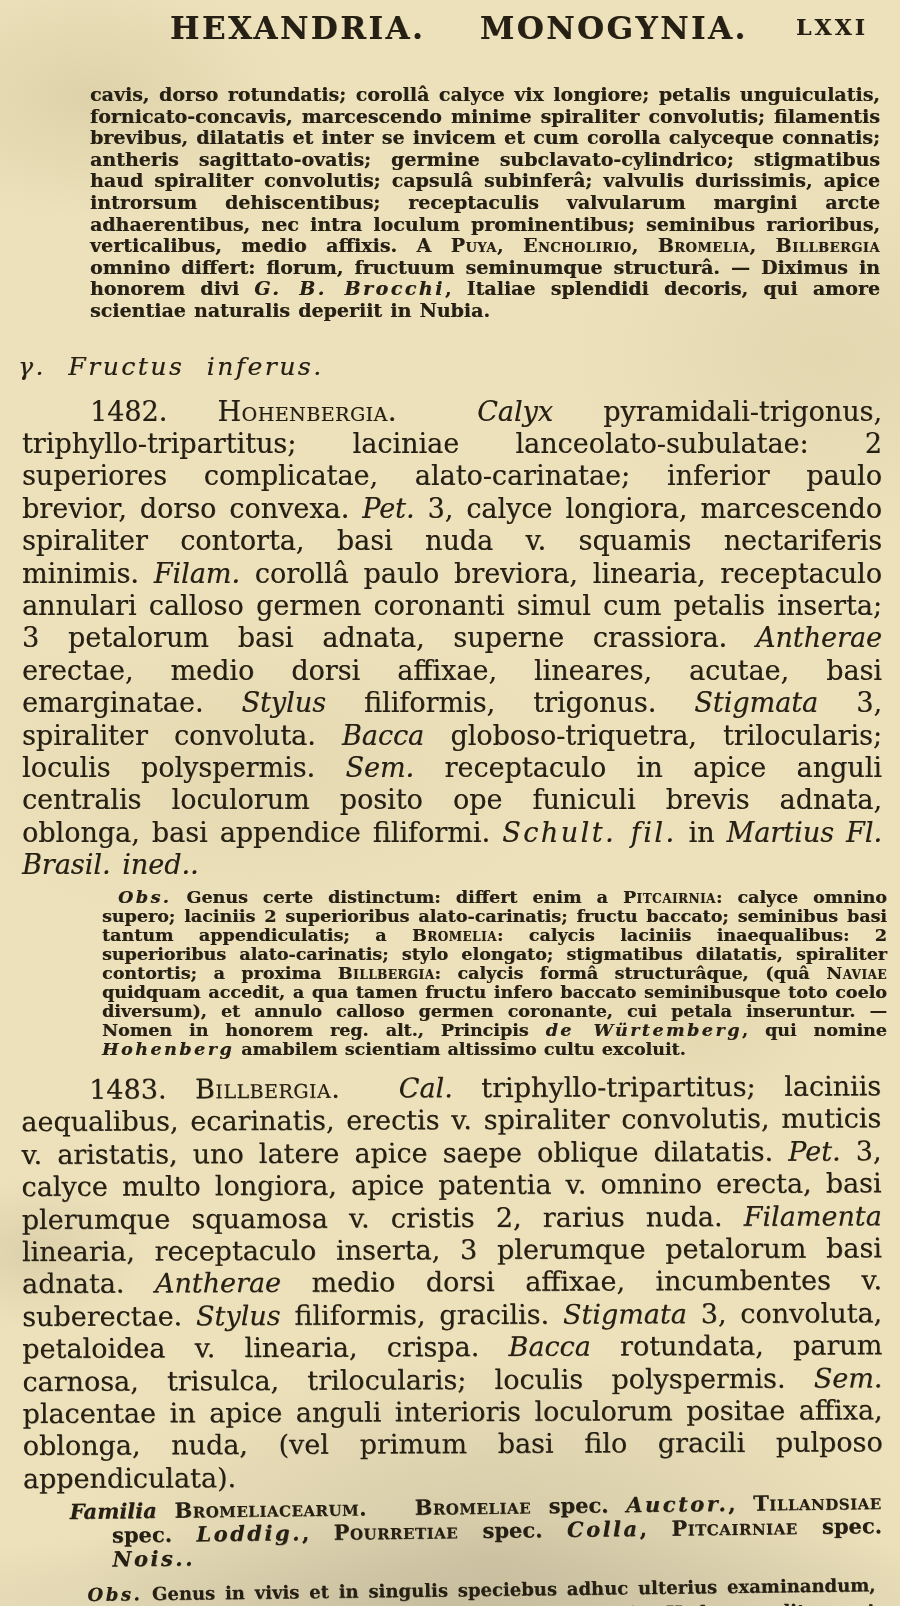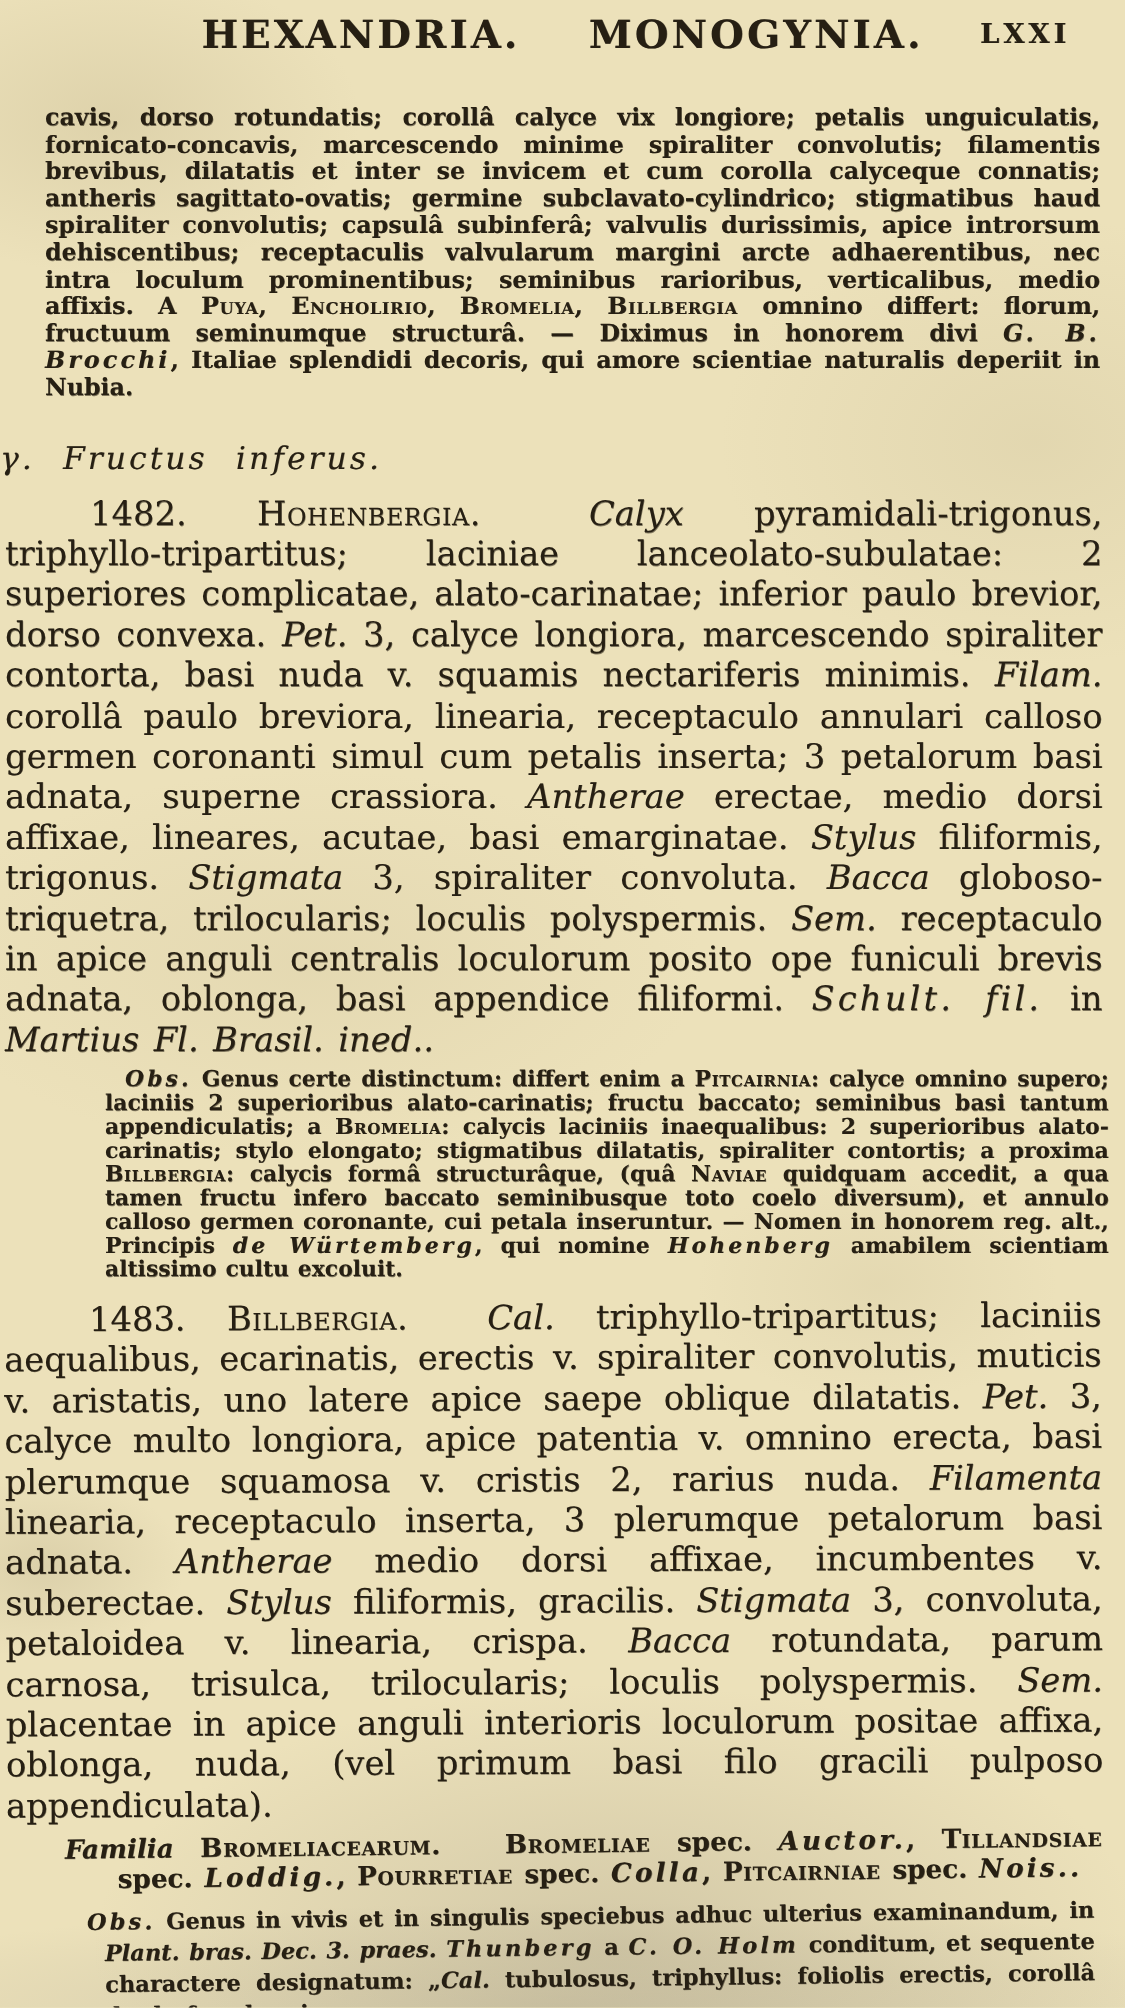--- a/index.html
+++ b/index.html
@@ -13,47 +13,47 @@
     background-color: #ece1ba;
     background-image:
       radial-gradient(ellipse 320px 200px at 10% 6%,  rgba(189,176,135,.30), transparent 62%),
       radial-gradient(ellipse 420px 300px at 92% 22%, rgba(198,186,146,.26), transparent 60%),
       radial-gradient(ellipse 520px 260px at 28% 48%, rgba(203,190,150,.24), transparent 60%),
       radial-gradient(ellipse 680px 340px at 55% 97%, rgba(168,159,134,.38), transparent 62%),
       radial-gradient(ellipse 240px 160px at 78% 64%, rgba(206,194,154,.28), transparent 60%),
       radial-gradient(ellipse 180px 120px at 4% 78%,  rgba(181,169,132,.30), transparent 62%),
       radial-gradient(ellipse 900px 120px at 50% 100%, rgba(150,144,126,.28), transparent 70%);
   }
-  .page { position: absolute; inset: 0; padding: 10px 0 0 0; }
+  .page { position: absolute; inset: 0; padding: 10px 0 0 18px; }
 
   
   .ink { text-shadow: 0.4px 0.4px 0 rgba(38,31,19,.55); }
 
   .header { position: relative; height: 46px; }
   .running-title {
     text-align: center;
     font-size: 31px;
     font-weight: bold;
     letter-spacing: 2.5px;
     word-spacing: 14px;
     white-space: pre;
   }
   .page-number {
     position: absolute;
     top: 4px;
-    right: 44px;
+    right: 32px;
     font-size: 22px;
     font-weight: bold;
     letter-spacing: 3px;
   }
 
   p { margin: 0; }
 
   .intro {
-    margin: 28px 20px 0 36px;
+    margin: 28px 20px 0 72px;
     font-size: 19px;
     font-weight: bold;
     line-height: 21.6px;
     text-align: justify;
     word-spacing: 1.5px;
   }
 
   .section-heading {
     margin: 30px 0 0 0;
     text-align: left;

